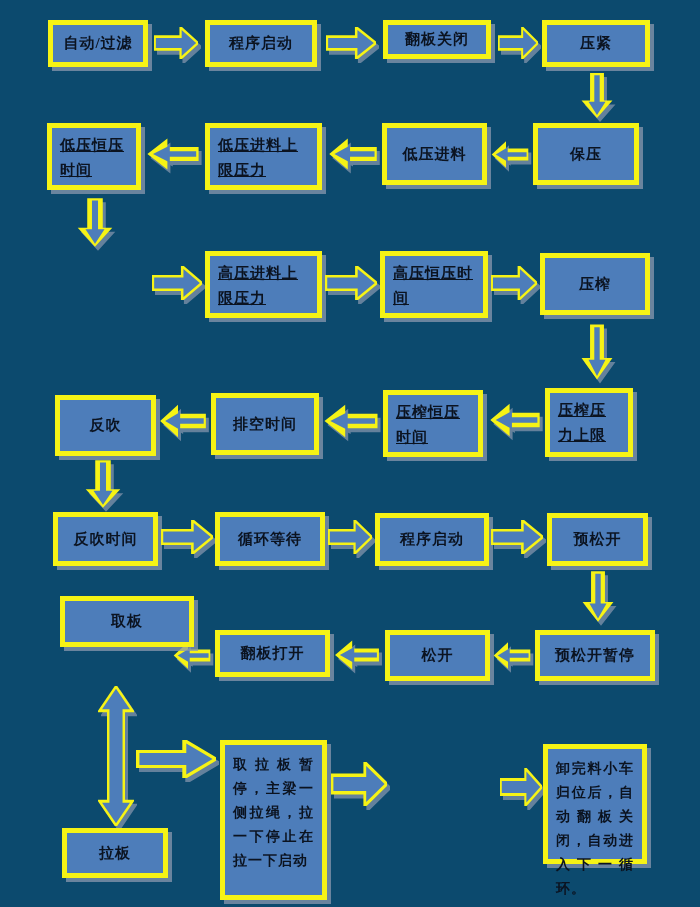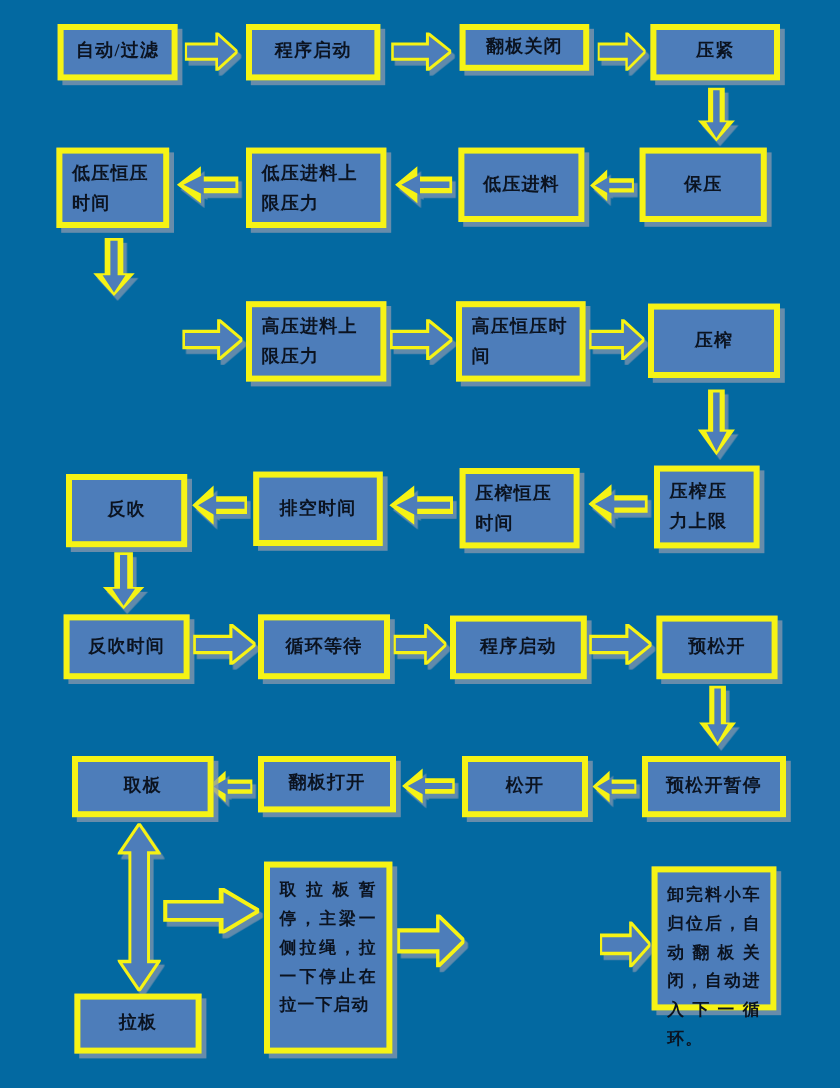--- a/index.html
+++ b/index.html
@@ -1,31 +1,31 @@
 <!DOCTYPE html>
 <html><head>
 <meta charset="utf-8">
 <style>
   html,body{margin:0;padding:0;background:#ffffff;}
   .canvas{
-    position:relative;width:700px;height:907px;background:#0369a1;overflow:hidden;
+    position:relative;width:700px;height:907px;background:#0c4a6e;overflow:hidden;
     font-family:"Liberation Serif","DejaVu Serif",serif;
   }
   .node{
     position:absolute;box-sizing:border-box;
     background:#4d7dba;border:5px solid #f6f315;
     box-shadow:4px 4px 0 rgba(138,152,175,.75);
     color:#0b1320;font-weight:700;font-size:15px;letter-spacing:1px;
     display:flex;align-items:center;justify-content:center;text-align:center;
     line-height:1.65;
   }
-  .node.top{align-items:flex-start;justify-content:flex-start;text-align:left;padding:5px 8px;}
+  .node.top{align-items:flex-start;justify-content:flex-start;text-align:left;padding:5px 8px;text-decoration:underline;}
   .node.tall{
     align-items:flex-start;justify-content:flex-start;text-align:justify;
-    padding:8px 8px;font-size:14px;line-height:1.72;letter-spacing:1px;
+    padding:8px 8px;font-size:14px;line-height:1.72;letter-spacing:1px;margin-top:22px;
   }
   .node span{display:block;width:100%;}
   .arrow{position:absolute;filter:drop-shadow(3px 4px 0 rgba(138,152,175,.7));}
   .arrow svg{display:block;width:100%;height:100%;}
 </style>
 </head>
 <body>
 
 <div class="canvas">
 
@@ -228,21 +228,21 @@
       </svg>
     </div>
   <div class="node" style="left:215px;top:630px;width:115px;height:47px">
       <span>翻板打开</span>
     </div>
   <div class="arrow" style="left:172px;top:641px;width:40px;height:29px">
       <svg viewBox="0 0 70 44" preserveAspectRatio="none">
         <use href="#arr-left"></use>
       </svg>
     </div>
-  <div class="node" style="left:60px;top:630px;width:118px;height:51px">
+  <div class="node" style="left:60px;top:596px;width:134px;height:51px">
       <span>取板</span>
     </div>
 
   <div class="arrow" style="left:98px;top:686px;width:36px;height:140px">
       <svg viewBox="0 0 44 150" preserveAspectRatio="none">
         <use href="#arr-dblv"></use>
       </svg>
     </div>
   <div class="arrow" style="left:136px;top:740px;width:80px;height:38px">
       <svg viewBox="0 0 70 44" preserveAspectRatio="none">

